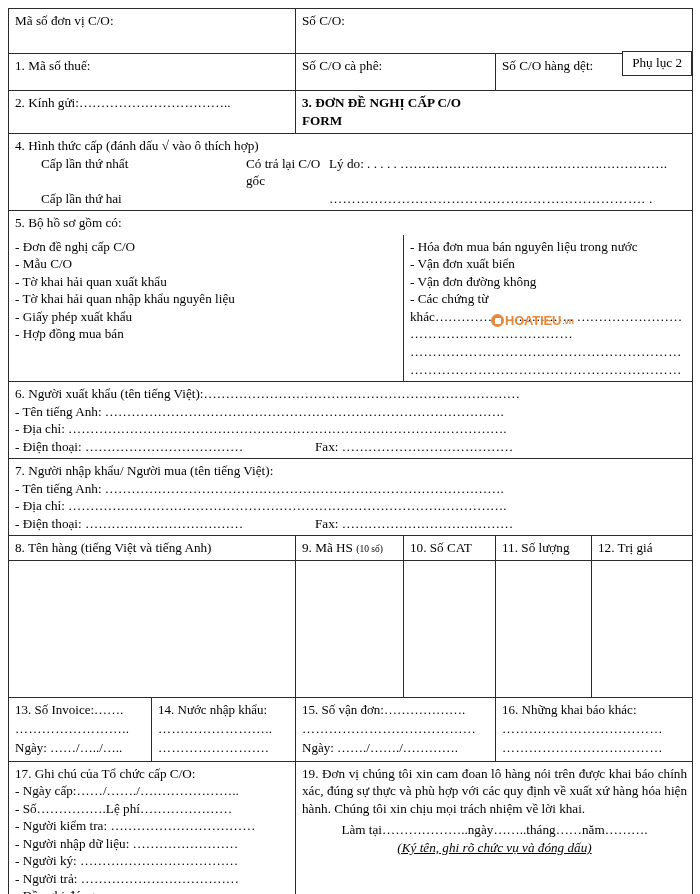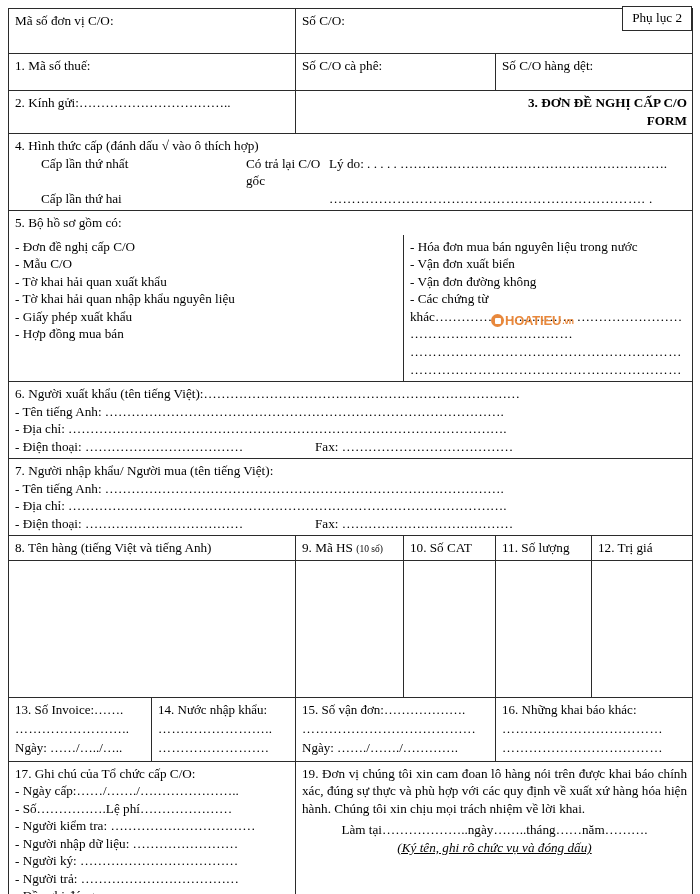--- a/index.html
+++ b/index.html
@@ -34,38 +34,39 @@
     font-size: 13.2px;
     line-height: 1.33;
   }
   .nb-right { border-right: none !important; }
   .nb-left  { border-left: none !important; }
 
   .cell-tall-1 { height: 38px; }
   .cell-tall-2 { height: 30px; }
 
   .title-cell {
-    text-align: right;
+    text-align: left;
     font-weight: bold;
     font-size: 13.5px;
     line-height: 1.3;
     padding-top: 5px;
   }
   .phuluc-wrap {
     position: absolute;
     right: 8px;
     top: 6px;
     z-index: 5;
   }
   .phuluc-box {
     border: 1px solid #2b2b2b;
     padding: 3px 9px 4px 9px;
     font-size: 13.2px;
     background: #ffffff;
     white-space: nowrap;
+    margin-top: 45px;
   }
   .ind1 { padding-left: 26px; }
   .row-flex { display: flex; }
   .row-flex .c-a { width: 205px; flex: none; }
   .row-flex .c-b { flex: 1; }
   .doc-list { margin: 0; padding: 0; list-style: none; }
   .doc-list li { white-space: nowrap; }
   .dots-line { letter-spacing: 0.4px; }
   .sec5-left { padding-top: 2px; }
   .sec5-right { padding-top: 17px; margin-top: 33px; }

